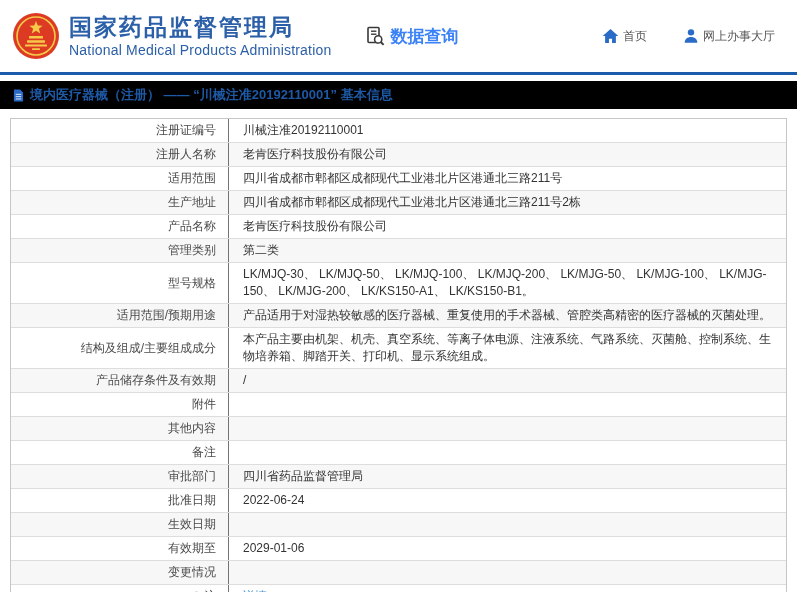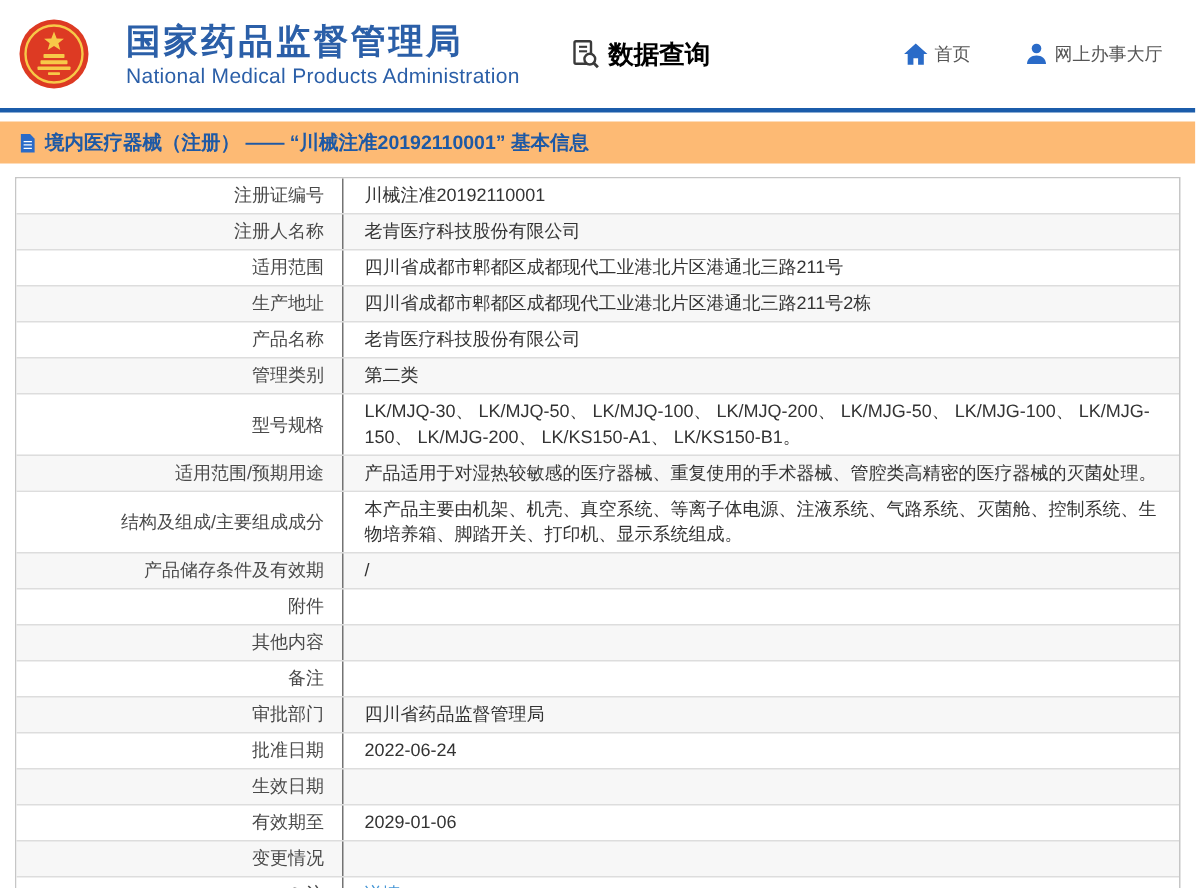--- a/index.html
+++ b/index.html
@@ -1,30 +1,30 @@
 <!DOCTYPE html>
 <html><head>
 <meta charset="utf-8">
 <style>
   * { margin:0; padding:0; box-sizing:border-box; }
   html,body { width:797px; background:#fff; font-family:"Liberation Sans","DejaVu Sans",sans-serif; }
   .page { width:797px; height:592px; background:#fff; overflow:hidden; }
 
   
   .header { height:75px; display:flex; align-items:center; padding:0 16px 0 12px; border-bottom:3px solid #1b5caa; background:#fff; }
-  .brand { display:flex; align-items:center; gap:24px; }
+  .brand { display:flex; align-items:center; gap:9px; }
   .emblem { width:48px; height:48px; flex:0 0 48px; }
   .brand-cn { font-size:23px; font-weight:bold; color:#2b5fa8; letter-spacing:2px; line-height:26px; }
   .brand-en { font-size:14px; color:#2b5fa8; margin-top:2px; letter-spacing:0.2px; }
-  .section-title { margin-left:34px; display:flex; align-items:center; gap:5px; font-size:17px; font-weight:bold; color:#000000; cursor:pointer; }
+  .section-title { margin-left:34px; display:flex; align-items:center; gap:5px; font-size:17px; font-weight:bold; color:#3b82f6; cursor:pointer; }
   .top-nav { margin-left:auto; display:flex; gap:36px; padding-right:6px; }
   .nav-item { display:flex; flex-direction:row; align-items:center; gap:4px; font-size:12px; color:#555; cursor:pointer; }
 
   
-  .breadcrumb-bar { margin-top:6px; height:28px; background:#fdba74; display:flex; align-items:center; padding:0 13px; gap:6px; }
+  .breadcrumb-bar { margin-top:6px; height:28px; background:#000000; display:flex; align-items:center; padding:0 13px; gap:6px; }
   .crumb-text { font-size:13px; font-weight:bold; color:#1e59a5; }
 
   
   .info-table { margin:9px 10px 0 10px; border:1px solid #c6c6c6; border-bottom-width:2px; background:#fff; }
   .row { display:flex; background:#fff; min-height:23px; }
   .row + .row { border-top:1px solid #ddd; }
   .row:nth-child(even) { background:#f7f7f7; }
   .cell { font-size:12px; line-height:17px; }
   .cell.label { flex:0 0 218px; width:218px; display:flex; align-items:center; justify-content:flex-end; gap:3px;
                 text-align:right; padding:3px 12px 3px 6px; color:#4a4a4a; border-right:1px solid #737373; }

